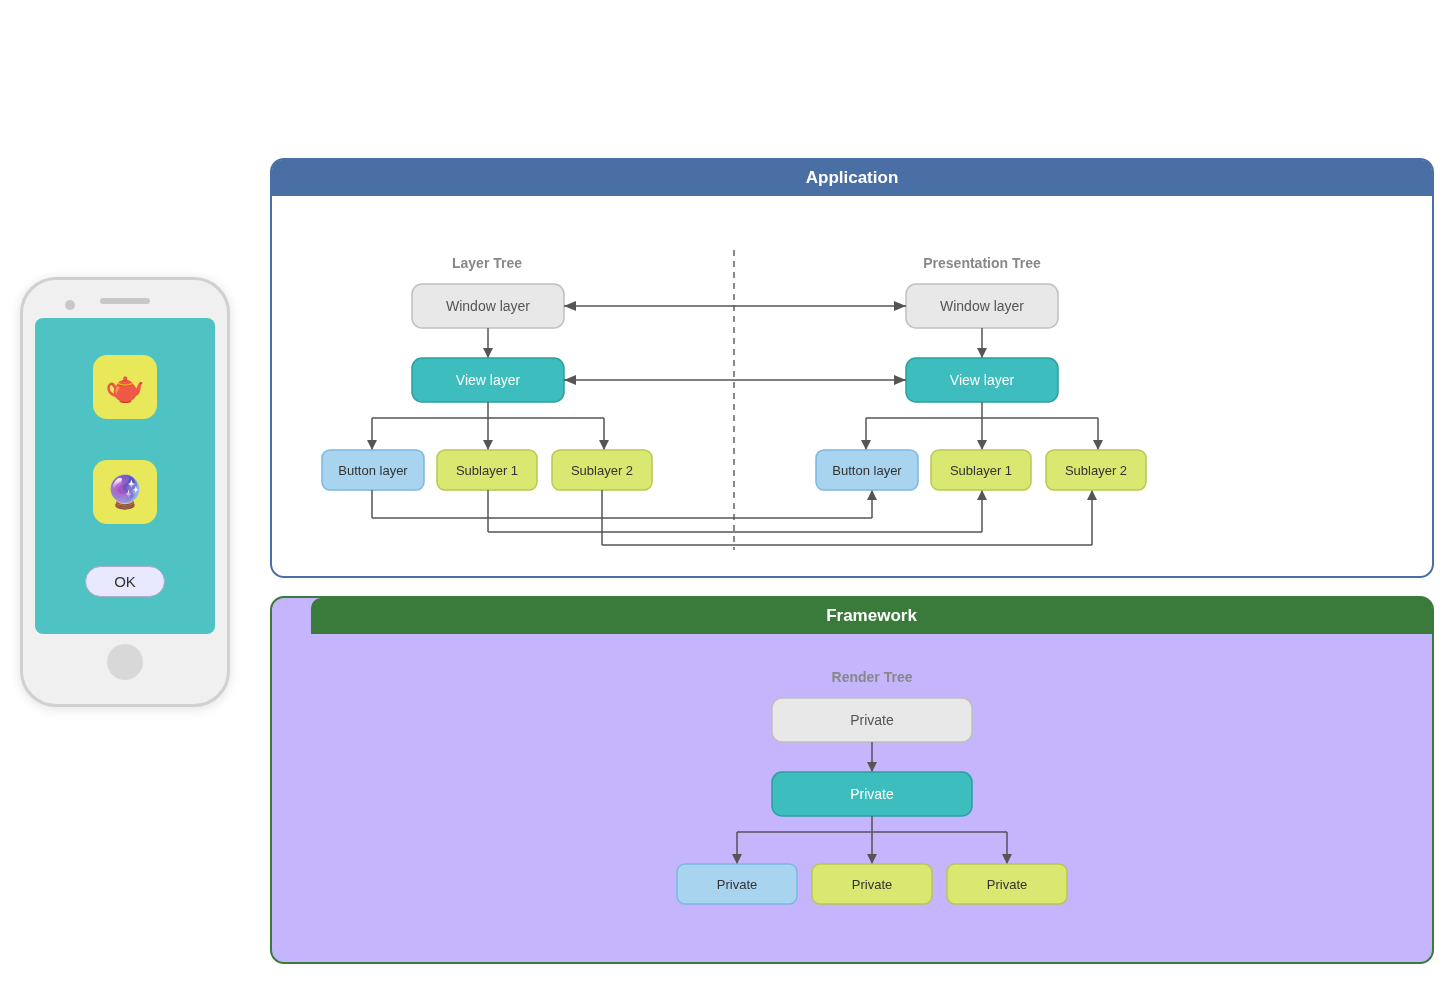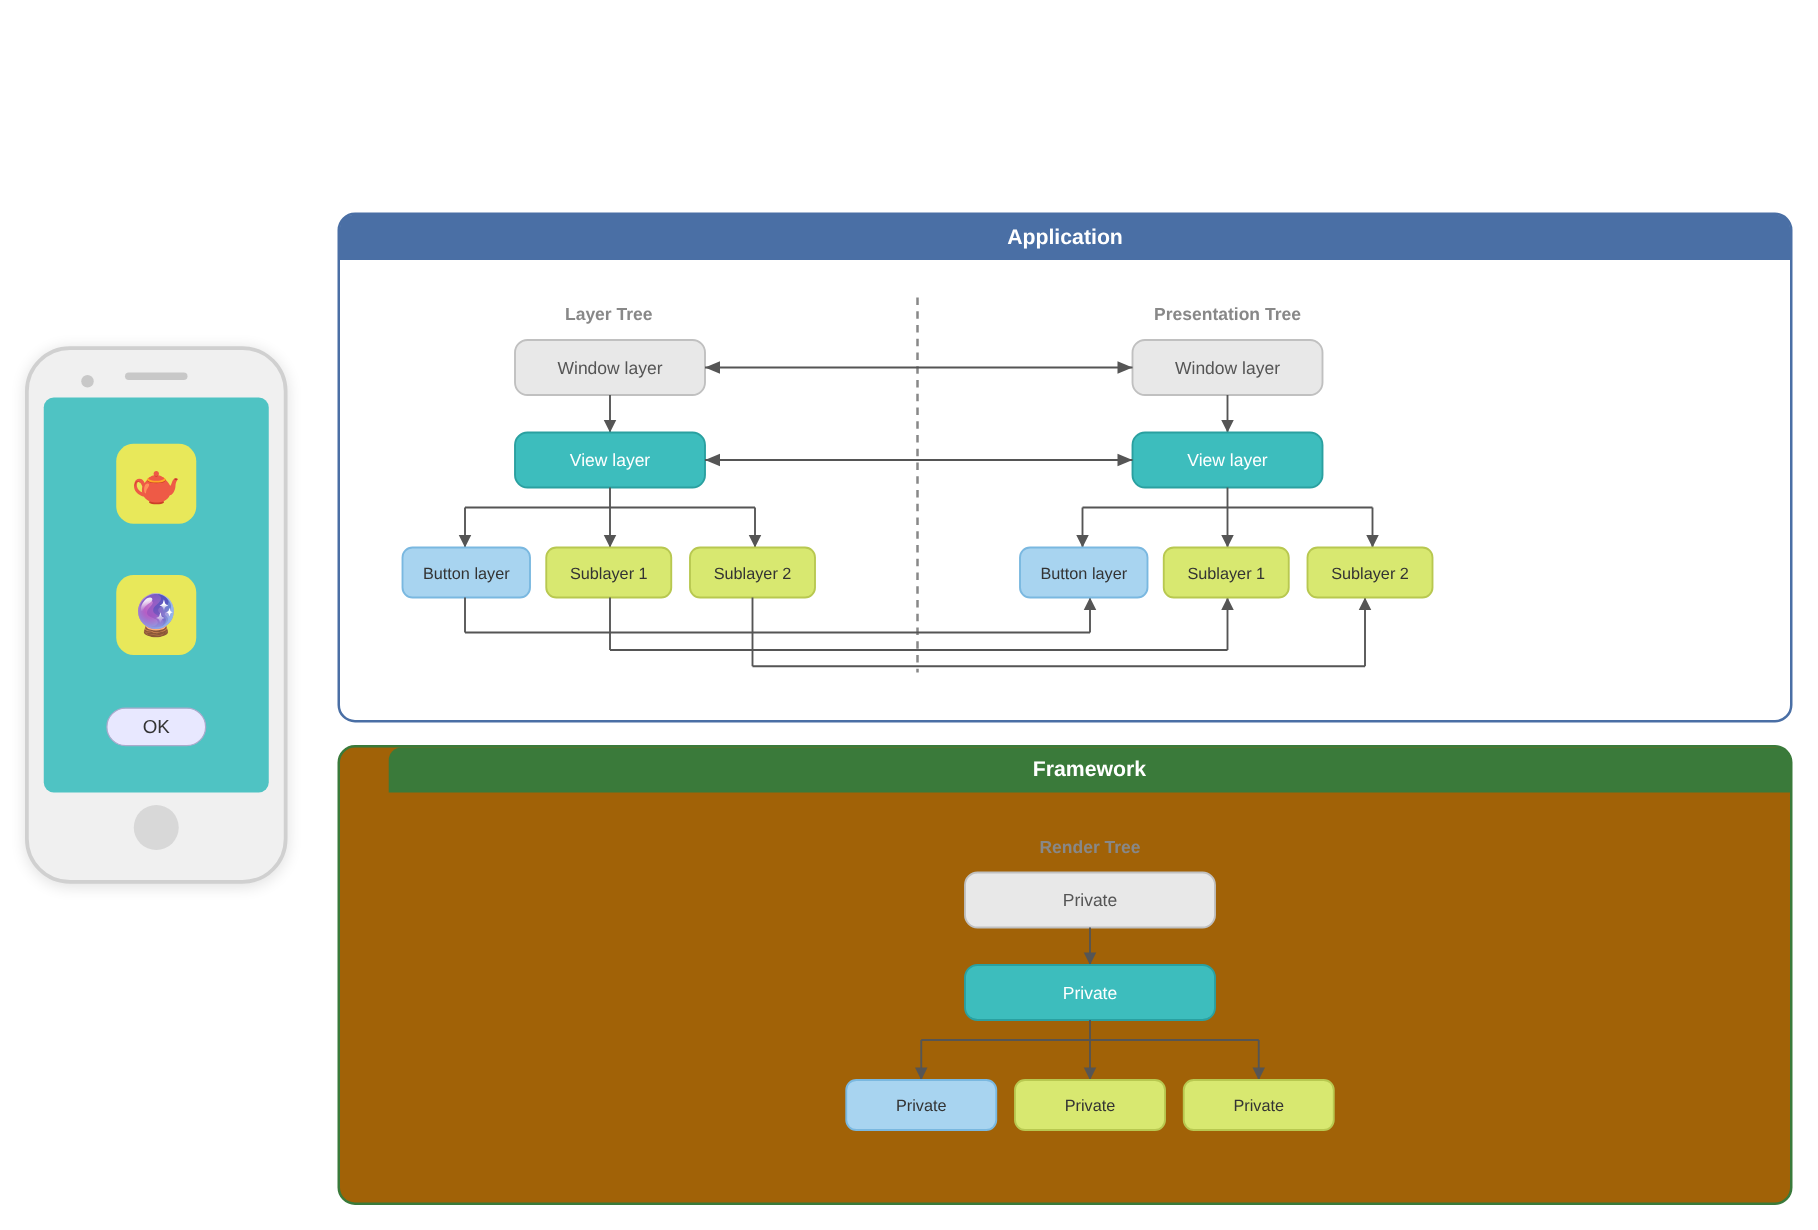--- a/index.html
+++ b/index.html
@@ -106,31 +106,32 @@
     .app-box-header {
       background: #4a6fa5;
       color: #fff;
       font-weight: bold;
       font-size: 17px;
       text-align: center;
       padding: 8px 0;
       border-radius: 10px 10px 0 0;
     }
     .app-box-content {
-      padding: 20px 30px 28px;
+      padding: 20px 30px 16px;
       display: flex;
       gap: 0;
+      margin-top: 24px;
     }
 
     
     .fw-box {
       border: 2.5px solid #3a7a3a;
       border-radius: 14px;
       overflow: visible;
-      background: #a16207;
+      background: #c4b5fd;
       padding-left: 39px;
     }
     .fw-box-header {
       background: #3a7a3a;
       color: #fff;
       font-weight: bold;
       font-size: 17px;
       text-align: center;
       padding: 8px 0;
       border-radius: 10px 10px 0 0;

